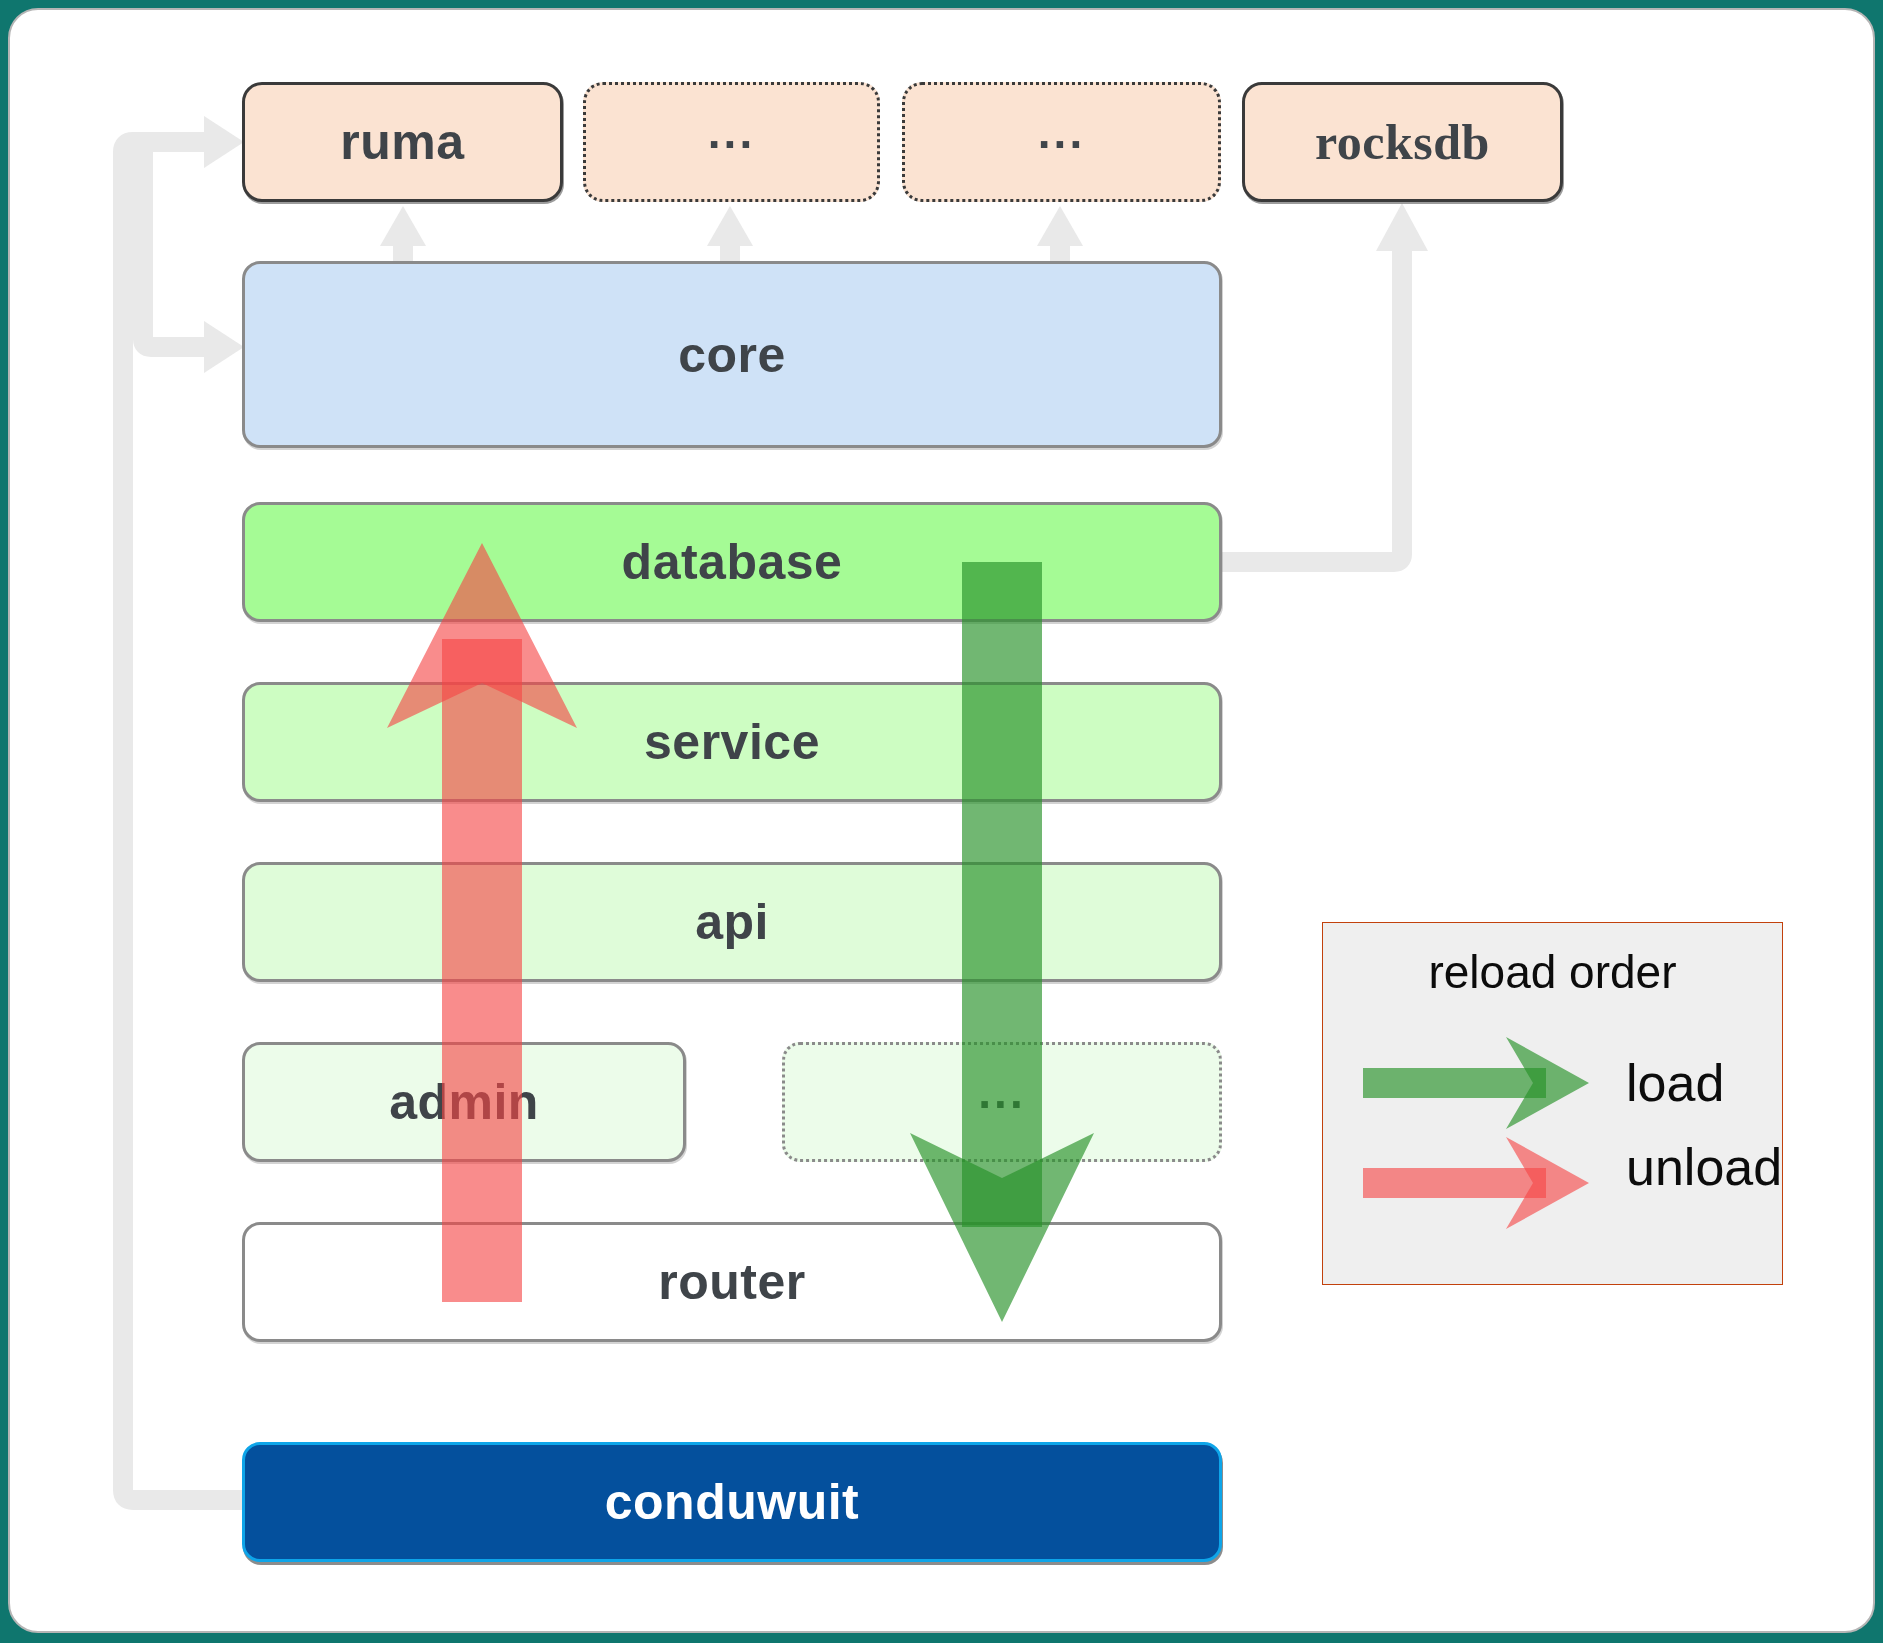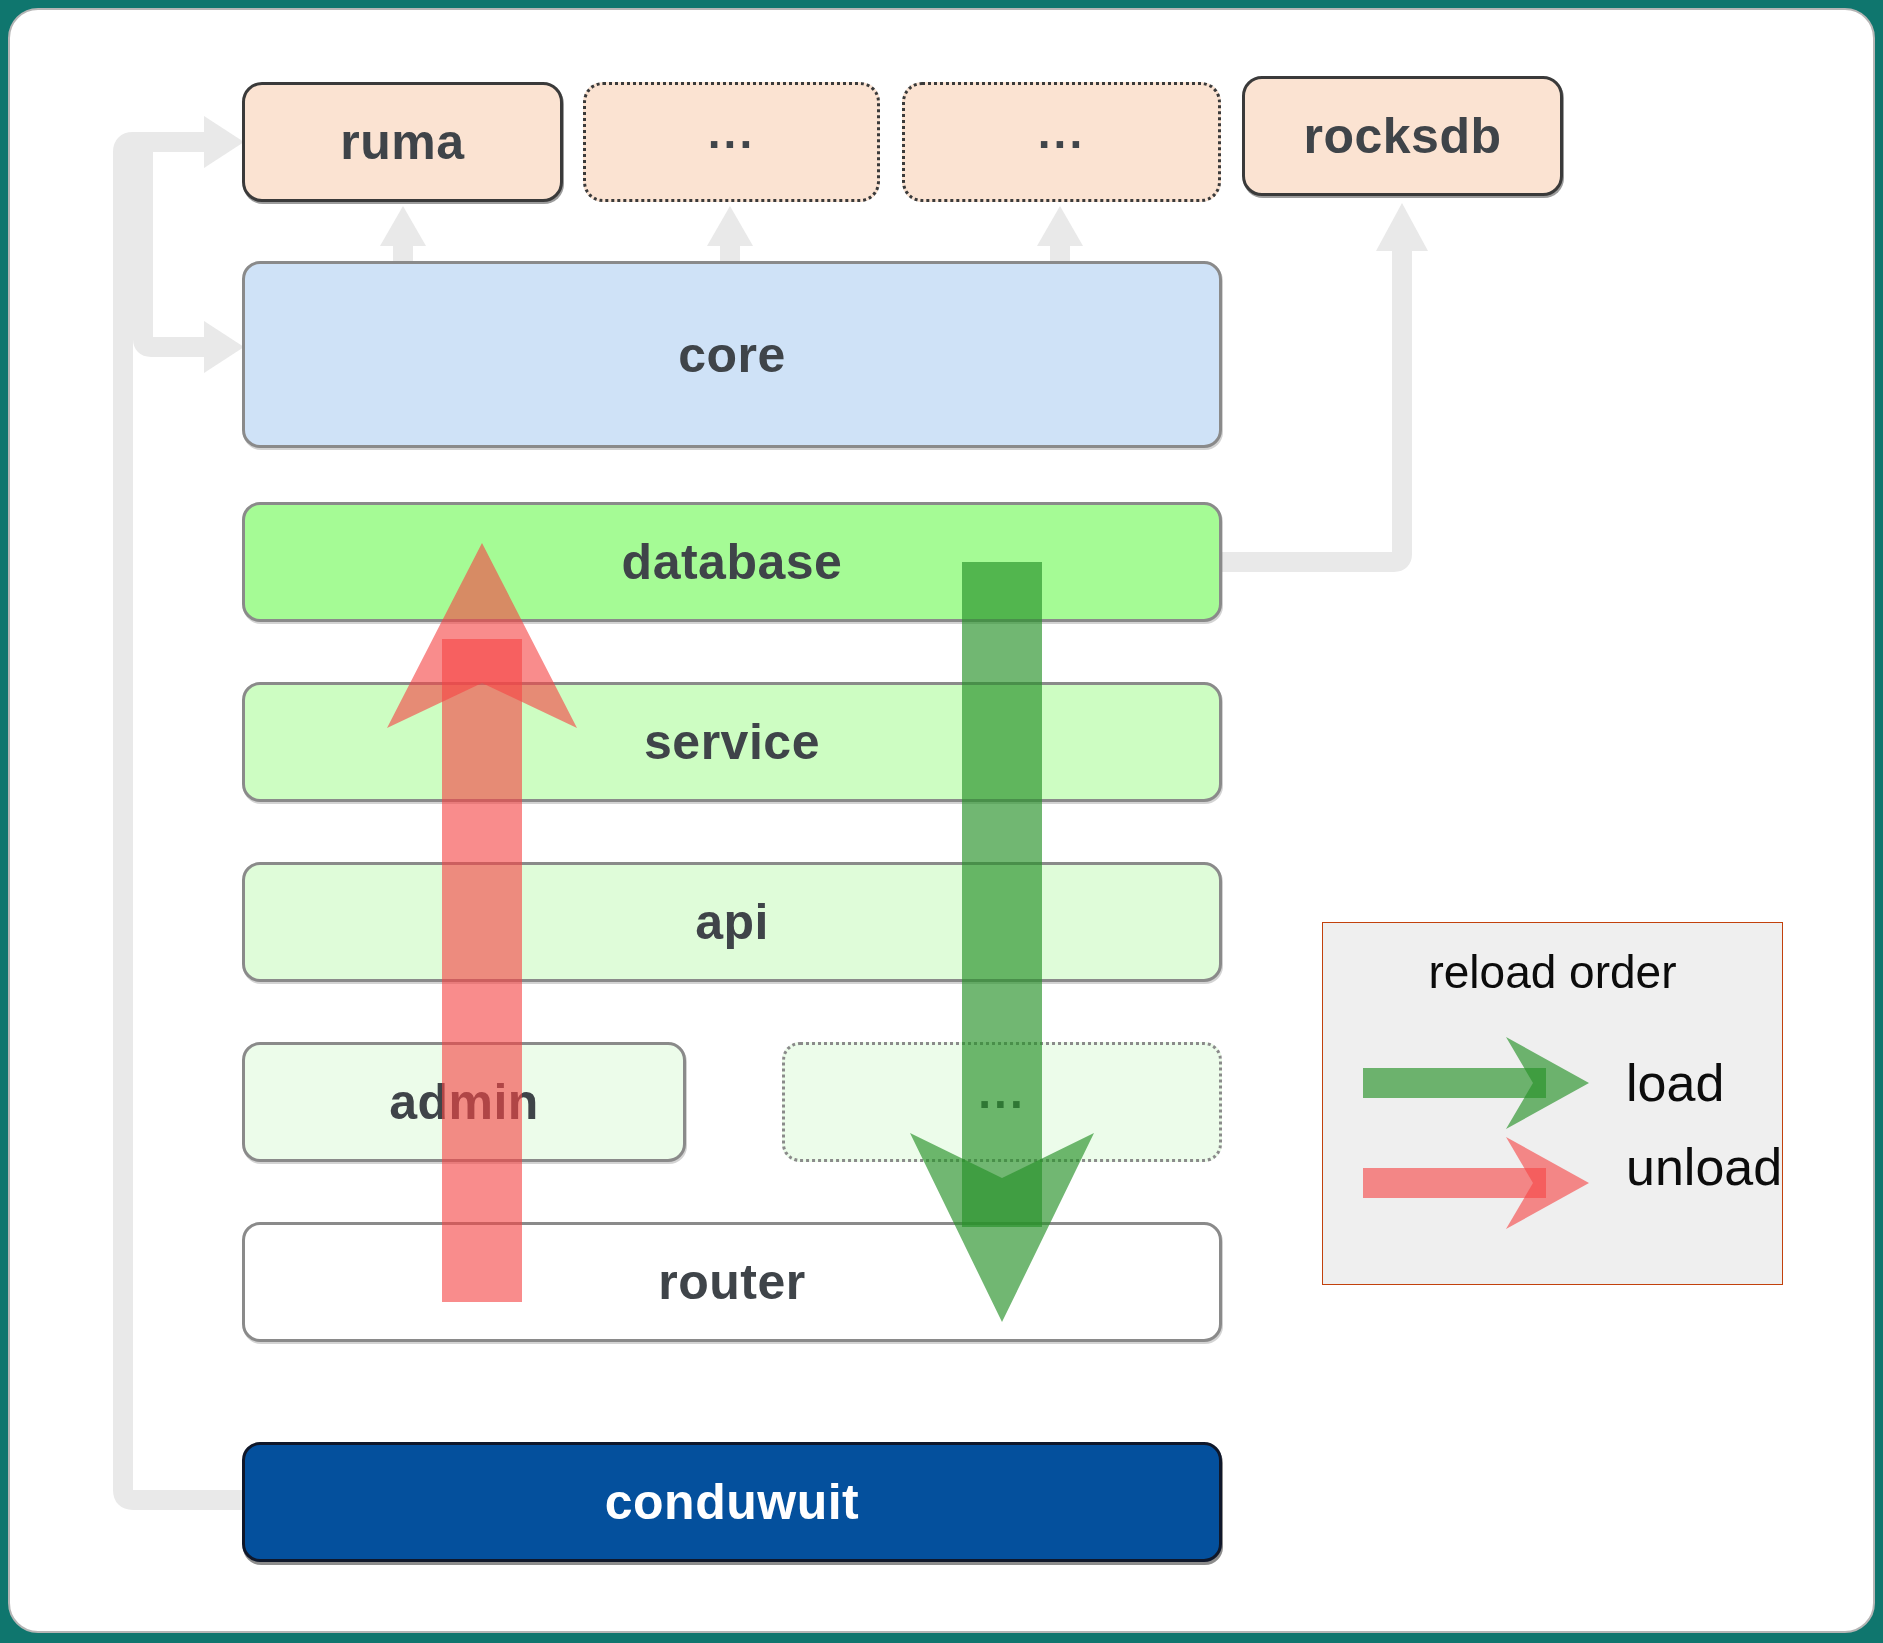--- a/index.html
+++ b/index.html
@@ -13,30 +13,30 @@
   .node{position:absolute;box-sizing:border-box;display:flex;align-items:center;justify-content:center;
         z-index:2;font-size:50px;font-weight:600;color:#3f4449;border-radius:18px;letter-spacing:0.5px;}
   .dark-solid{background:#fbe3d2;border:3px solid #3a3a3a;border-radius:20px;box-shadow:1px 2px 0 rgba(58,58,58,.5);}
   .dark-dotted{background:#fbe3d2;border:3px dotted #3a3a3a;border-radius:20px;}
   .gray-b{border:3px solid #8a8a8a;box-shadow:1px 2px 0 rgba(128,128,128,.35);}
   .gray-dotted{border:3px dotted #8a8a8a;}
   .dots{font-weight:700;font-size:46px;position:relative;top:-10px;letter-spacing:3px;}
   #node-ruma{left:242px;top:82px;width:321px;height:120px;}
   #node-ext1{left:583px;top:82px;width:297px;height:120px;}
   #node-ext2{left:902px;top:82px;width:319px;height:120px;}
-  #node-rocksdb{left:1242px;top:76px;width:321px;height:120px;}
+  #node-rocksdb{left:1242px;top:82px;width:321px;height:120px;font-family:Liberation Serif, serif;}
   #node-core{left:242px;top:261px;width:980px;height:187px;background:#cfe2f7;}
   #node-database{left:242px;top:502px;width:980px;height:120px;background:#a5fb95;}
   #node-service{left:242px;top:682px;width:980px;height:120px;background:#cdfdc2;}
   #node-api{left:242px;top:862px;width:980px;height:120px;background:#dffcd9;text-align:center;}
   #node-admin{left:242px;top:1042px;width:444px;height:120px;background:#ecfcea;}
   #node-admin-ext{left:782px;top:1042px;width:440px;height:120px;background:#ecfcea;}
   #node-router{left:242px;top:1222px;width:980px;height:120px;background:#ffffff;}
   #node-conduwuit{left:242px;top:1442px;width:980px;height:120px;background:#04509d;
-                  border:3px solid #0f172a;color:#ffffff;font-weight:700;box-shadow:1px 3px 0 rgba(0,0,0,.45);}
+                  border:3px solid #0ea5e9;color:#ffffff;font-weight:700;box-shadow:1px 3px 0 rgba(0,0,0,.45);}
   .legend{position:absolute;left:1322px;top:922px;width:461px;height:363px;box-sizing:border-box;
           background:#efefef;border:1px solid #c2410c;z-index:3;}
   .legend-title{position:absolute;top:22px;left:0;width:100%;text-align:center;font-size:46px;
                 color:#0c0c0c;font-weight:500;}
   .legend-label{position:absolute;left:303px;font-size:52px;color:#0c0c0c;line-height:52px;}
   #legend-load-label{top:134px;}
   #legend-unload-label{top:218px;}
 </style>
 </head>
 <body>

